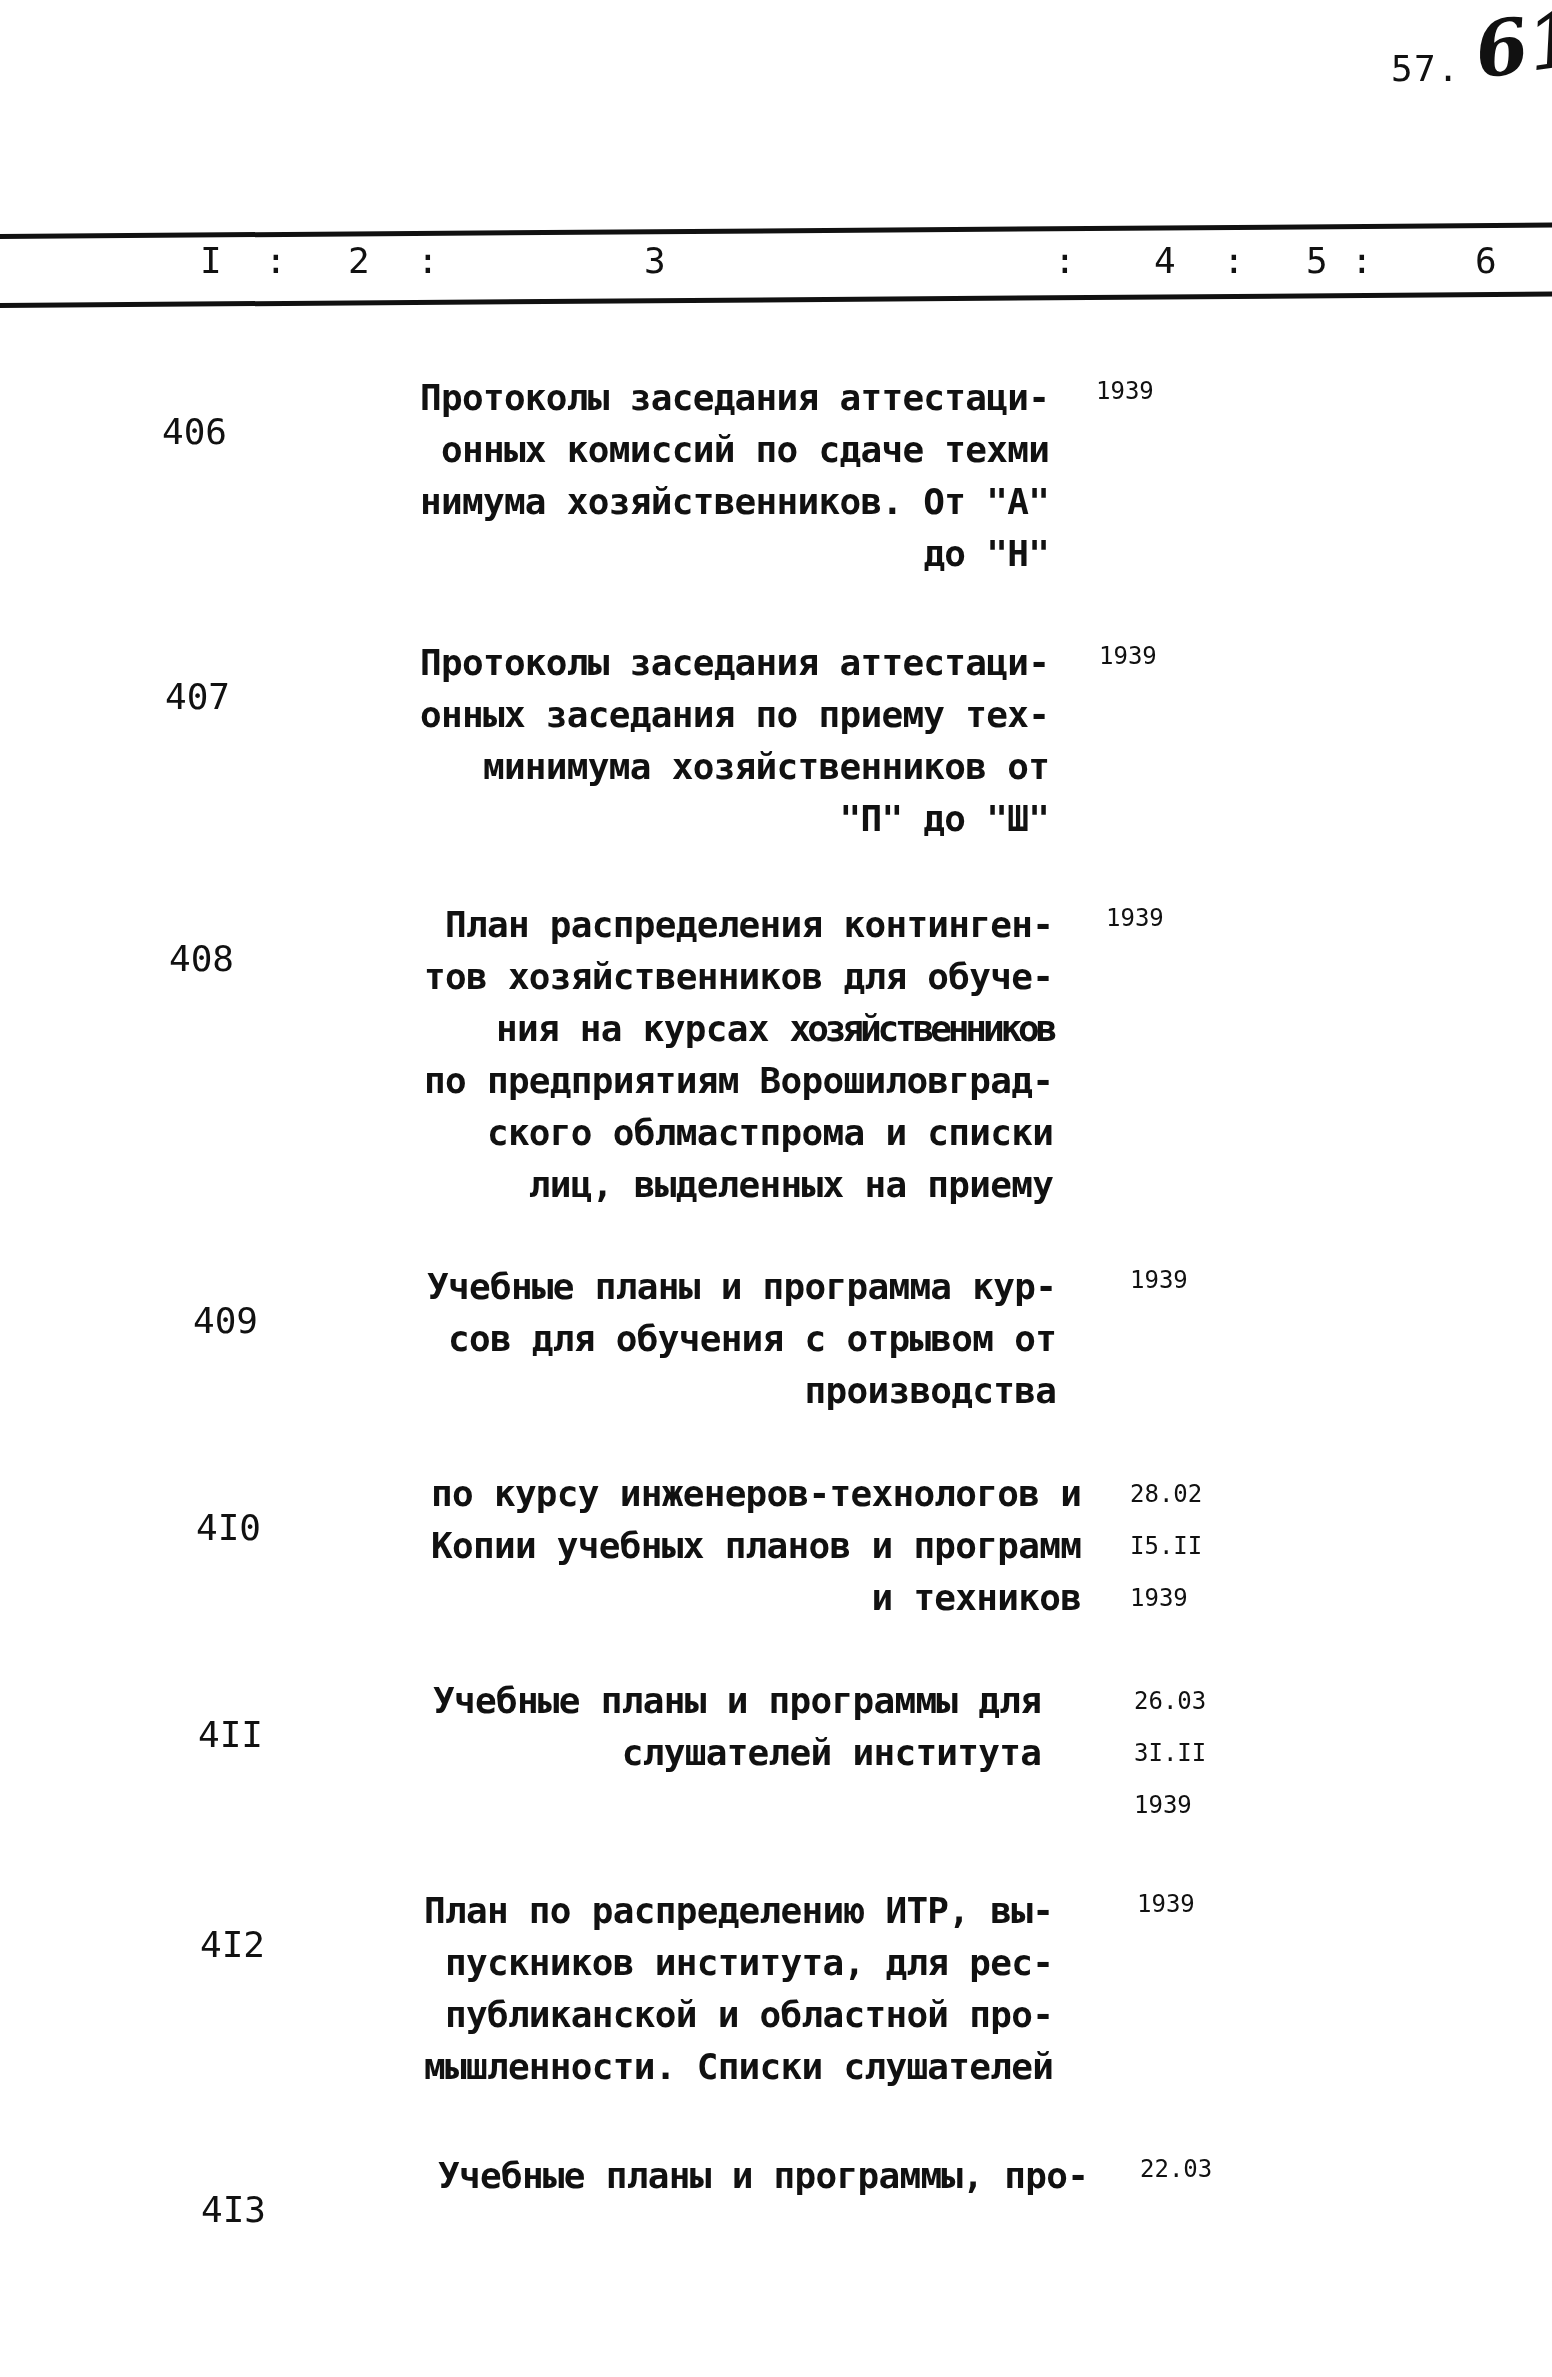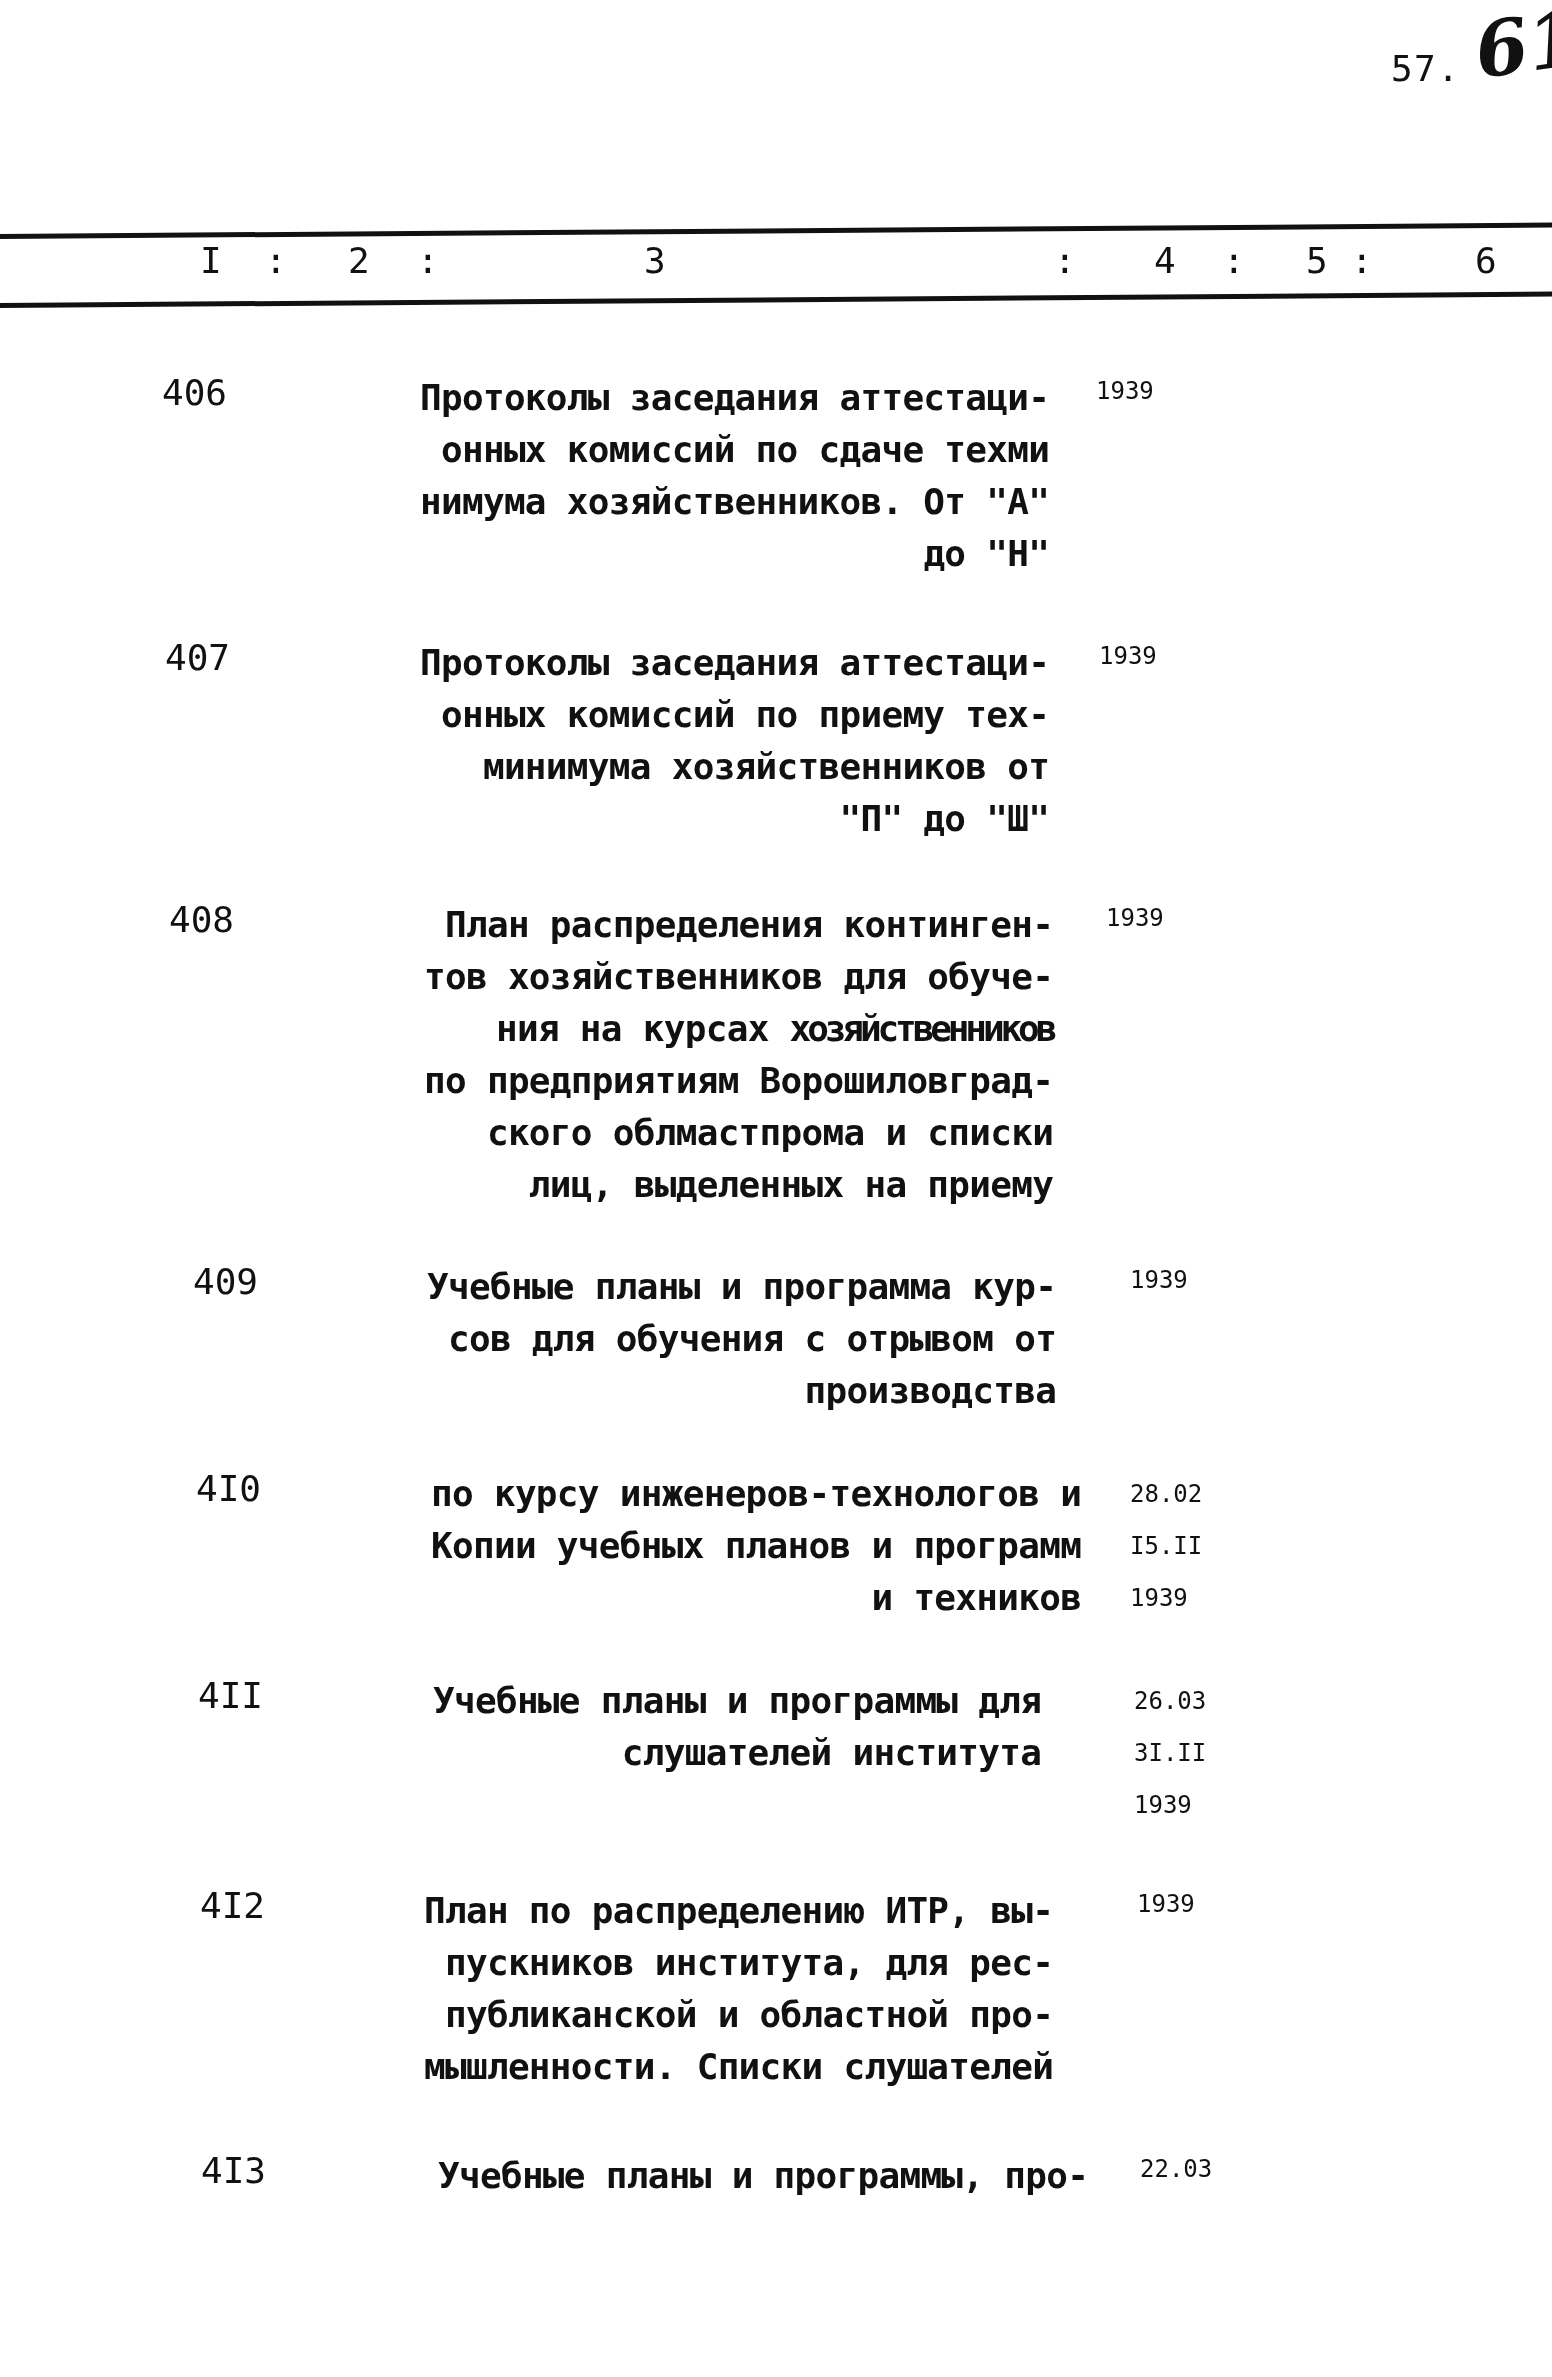--- a/index.html
+++ b/index.html
@@ -21,21 +21,21 @@
       position: absolute; left: 0; height: 4.8px; background: #111;
       width: 1553px; transform-origin: left center;
     }
     .rule.top { top: 234px; transform: rotate(-0.42deg); }
     .rule.bottom { top: 303px; transform: rotate(-0.42deg); }
     .header-cell {
       position: absolute; top: 240px; font-size: 36px;
     }
     .row { position: absolute; left: 0; width: 1553px; }
     .row .num {
-      position: absolute; font-size: 36px;
+      position: absolute; font-size: 36px; margin-top: 39px;
     }
     .row .desc {
       position: absolute; font-size: 36px; line-height: 52px; font-weight: bold;
       white-space: pre; letter-spacing: -0.7px; text-align: right;
     }
     .row .dates {
       position: absolute; font-size: 24px; line-height: 52px; white-space: pre;
     }
     .overstrike { letter-spacing: -4.1px; }
   </style>
@@ -63,21 +63,21 @@
 </div>
 
 <div class="row" style="top:372px">
   <span class="num" style="left:162px">406</span>
   <div class="desc" style="left:420px"><div>Протоколы заседания аттестаци-</div><div>онных комиссий по сдаче техми</div><div>нимума хозяйственников. От "А"</div><div>до "Н"</div></div>
   <div class="dates" style="left:1096px; top:-6.9px"><div>1939</div></div>
 </div>
 
 <div class="row" style="top:637px">
   <span class="num" style="left:165px">407</span>
-  <div class="desc" style="left:420px"><div>Протоколы заседания аттестаци-</div><div>онных комиссий по приему тех-</div><div>минимума хозяйственников от</div><div>"П" до "Ш"</div></div>
+  <div class="desc" style="left:420px"><div>Протоколы заседания аттестаци-</div><div>онных заседания по приему тех-</div><div>минимума хозяйственников от</div><div>"П" до "Ш"</div></div>
   <div class="dates" style="left:1099px; top:-6.9px"><div>1939</div></div>
 </div>
 
 <div class="row" style="top:899px">
   <span class="num" style="left:169px">408</span>
   <div class="desc" style="left:424px"><div>План распределения континген-</div><div>тов хозяйственников для обуче-</div><div><span>ния на курсах</span> <span class="overstrike">хозяйственников</span></div><div>по предприятиям Ворошиловград-</div><div>ского облмастпрома и списки</div><div>лиц, выделенных на приему</div></div>
   <div class="dates" style="left:1106px; top:-6.9px"><div>1939</div></div>
 </div>
 
 <div class="row" style="top:1261px">

